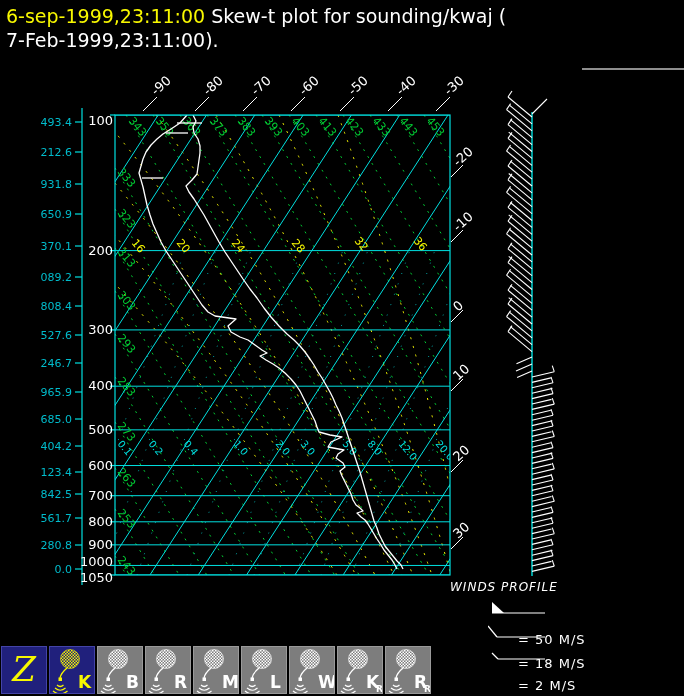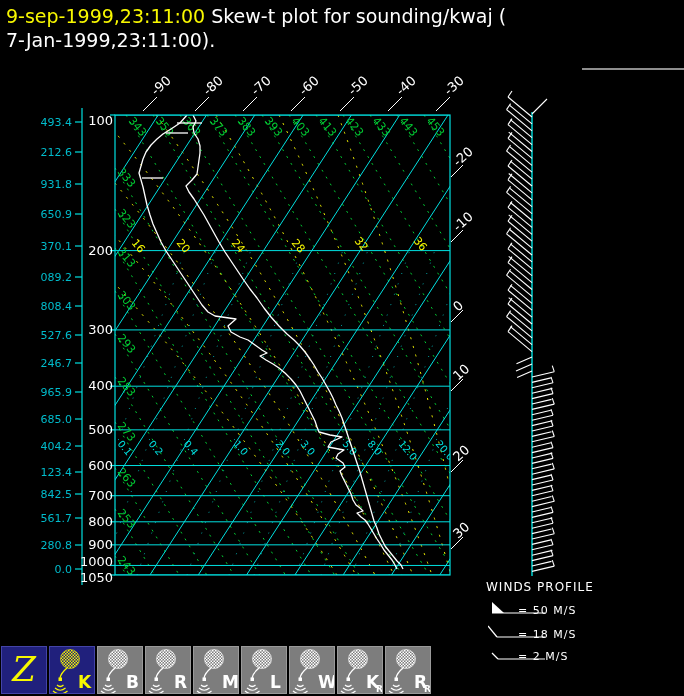--- a/index.html
+++ b/index.html
@@ -4,36 +4,36 @@
 <style>
   html,body{margin:0;padding:0;background:#000;}
   body{width:684px;height:696px;position:relative;overflow:hidden;
        font-family:"DejaVu Sans","Liberation Sans",sans-serif;}
   .abs{position:absolute;}
   #title-block{left:6px;top:4px;font-size:19px;line-height:24px;letter-spacing:0px;color:#fff;}
   .ts{color:#f8f800;}
   #divider{left:582px;top:68px;width:102px;height:2px;background:#8e8e8e;}
   #plot-stage{left:0;top:0;width:684px;height:696px;}
   #legend{color:#fff;}
-  #legend .lg-title{position:absolute;left:486px;top:580px;font-size:12px;letter-spacing:1px;}
-  .lg-row{position:absolute;font-size:11px;letter-spacing:1px;}
+  #legend .lg-title{position:absolute;left:450px;top:580px;font-size:12px;letter-spacing:1px;font-style:italic;}
+  .lg-row{position:absolute;font-size:13px;letter-spacing:1px;margin-top:28px;}
   .lg-sym{position:absolute;}
   #toolbar{left:1px;top:646px;width:438px;height:49px;display:flex;gap:2px;}
   .tb-btn{width:46px;height:48px;position:relative;flex:0 0 auto;cursor:pointer;
           border:1px solid #9a9a9a;box-sizing:border-box;background:#7d7d7d;}
   .tb-btn.active{background:#20207c;border-color:#4444a8;}
   .tb-z{font-family:"DejaVu Serif","Liberation Serif",serif;font-style:italic;
         color:#f8f800;font-size:34px;line-height:44px;text-align:center;display:block;}
 </style>
 </head>
 <body>
 
 <div class="abs" id="title-block">
-  <div><span class="ts">9-sep-1999,23:11:00</span><span> Skew-t plot for sounding/kwaj (</span></div>
-  <div>7-Jan-1999,23:11:00).</div>
+  <div><span class="ts">6-sep-1999,23:11:00</span><span> Skew-t plot for sounding/kwaj (</span></div>
+  <div>7-Feb-1999,23:11:00).</div>
 </div>
 
 <div class="abs" id="divider"></div>
 
 <div class="abs" id="plot-stage"><svg width="684" height="696" viewBox="0 0 684 696">
       <defs>
         <clipPath id="plotclip">
           <rect x="115" y="115" width="335" height="460"></rect>
         </clipPath>
       </defs>

